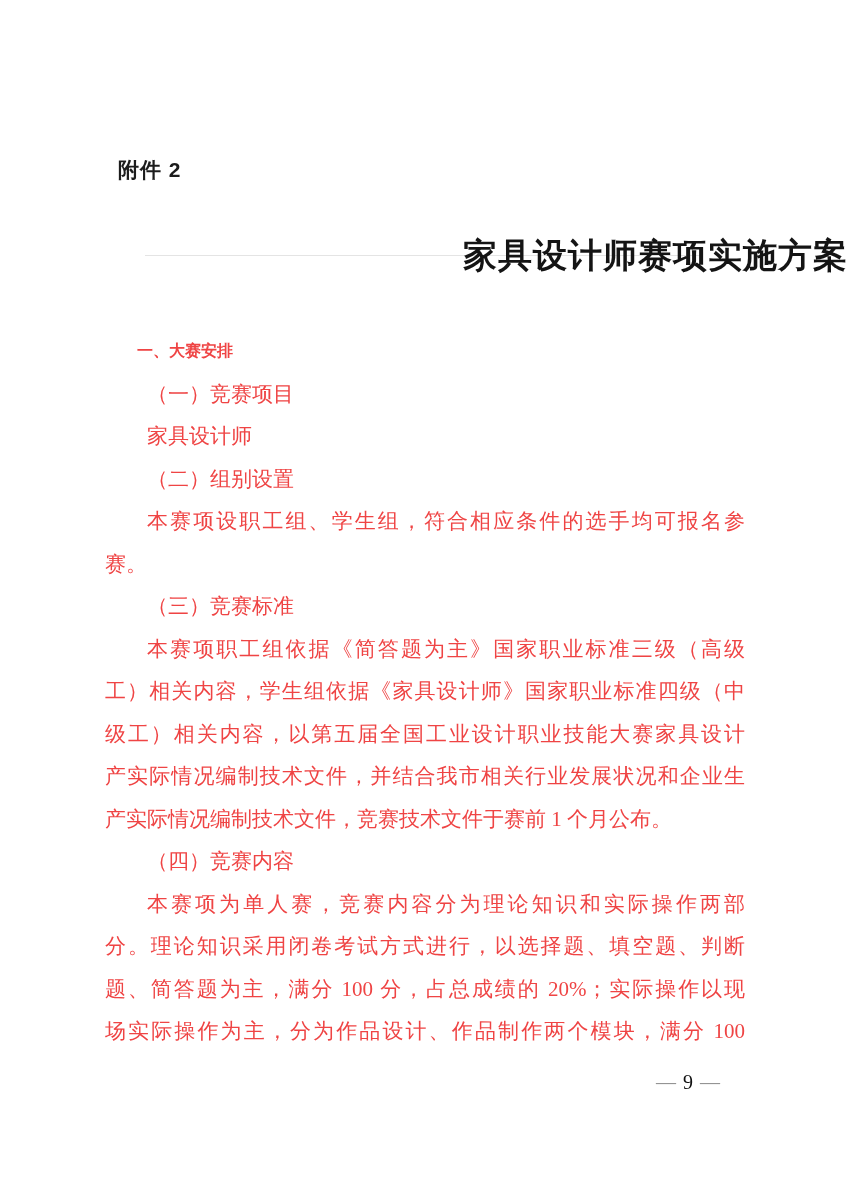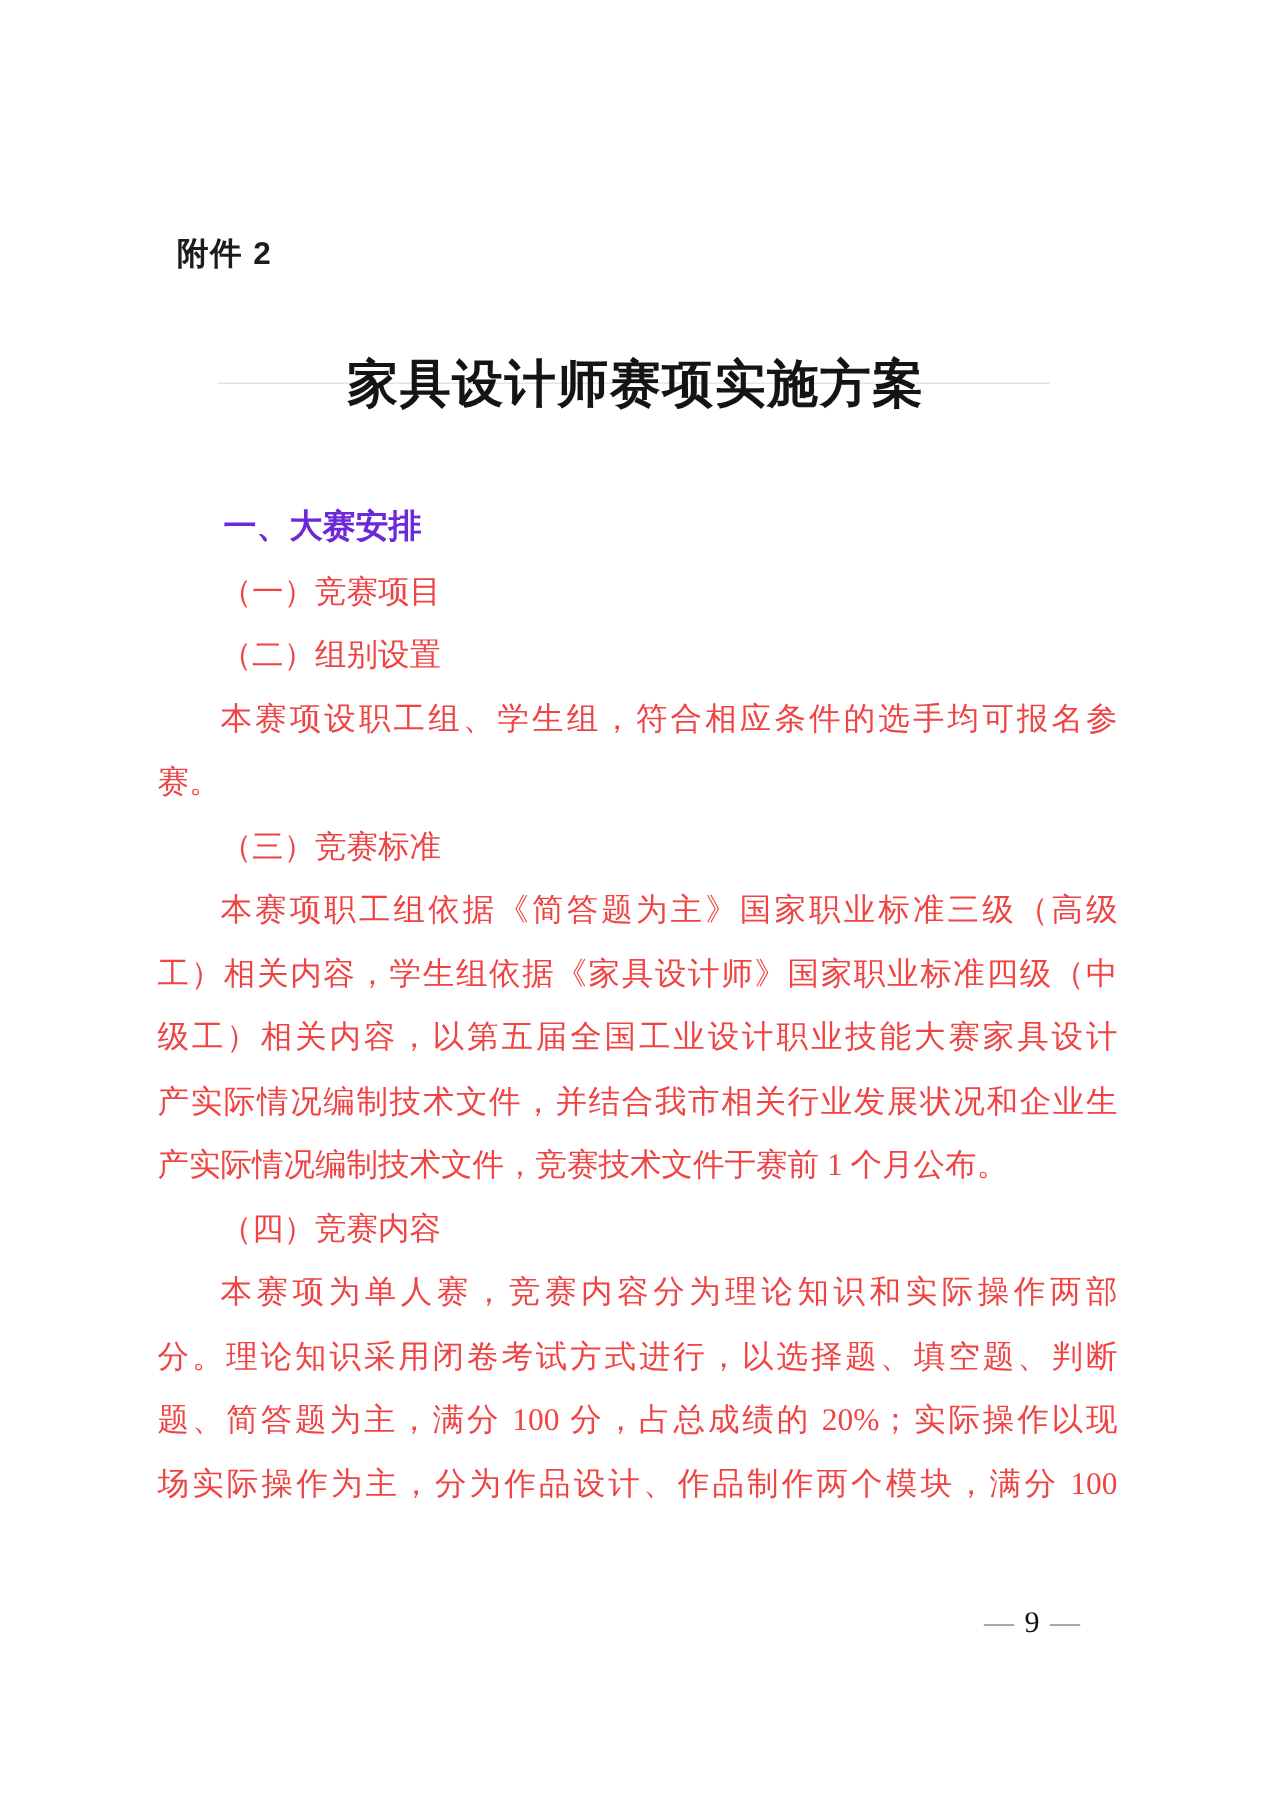--- a/index.html
+++ b/index.html
@@ -40,44 +40,44 @@
     width: 555px;
     height: 1px;
     background: #e4e4e4;
   }
   .doc-title {
     position: absolute;
     left: 0;
     top: 233px;
     width: 100%;
     margin: 0;
-    text-align: center;
+    text-align: right;
     font-size: 34px;
     font-weight: 700;
     letter-spacing: 1px;
     font-family: "Liberation Serif", serif;
     color: #141414;
   }
   .body-block {
     position: absolute;
     left: 105px;
     top: 330px;
     width: 640px;
   }
   .ln {
     font-size: 21px;
     line-height: 42.5px;
     color: #ef4444;
   }
   .head1 {
     font-family: "Liberation Sans", sans-serif;
     font-weight: 700;
-    font-size: 22px;
+    font-size: 16px;
     text-indent: 2em;
-    color: #6d28d9;
+    color: #ef4444;
   }
   .sub {
     text-indent: 2em;
   }
   .ind {
     text-indent: 2em;
   }
   .just {
     text-align: justify;
     text-align-last: justify;
@@ -109,20 +109,21 @@
 
   <div class="scan-line"></div>
 
   <h1 class="doc-title">家具设计师赛项实施方案</h1>
 
   <div class="body-block">
 
     <div class="ln head1">一、大赛安排</div>
 
     <div class="ln sub">（一）竞赛项目</div>
+    <div class="ln ind">家具设计师</div>
 
     <div class="ln sub">（二）组别设置</div>
     <div class="ln ind just">本赛项设职工组、学生组，符合相应条件的选手均可报名参</div>
     <div class="ln">赛。</div>
 
     <div class="ln sub">（三）竞赛标准</div>
     <div class="ln ind just">本赛项职工组依据《简答题为主》国家职业标准三级（高级</div>
     <div class="ln just">工）相关内容，学生组依据《家具设计师》国家职业标准四级（中</div>
     <div class="ln just">级工）相关内容，以第五届全国工业设计职业技能大赛家具设计</div>
     <div class="ln just">产实际情况编制技术文件，并结合我市相关行业发展状况和企业生</div>

